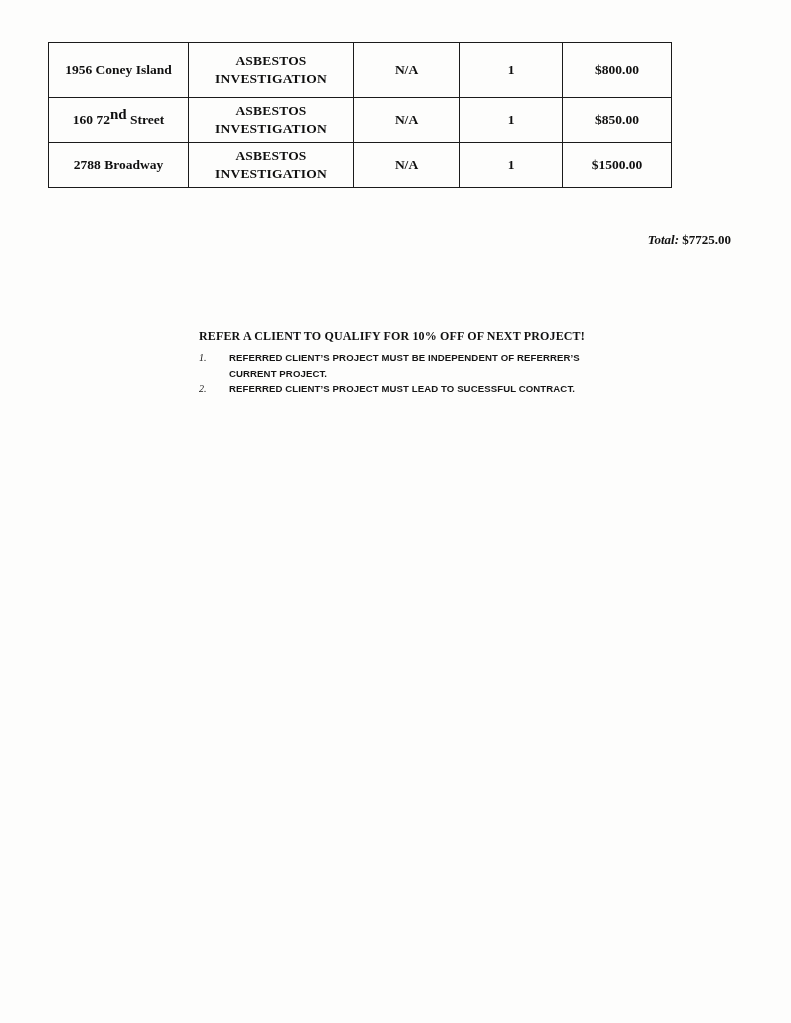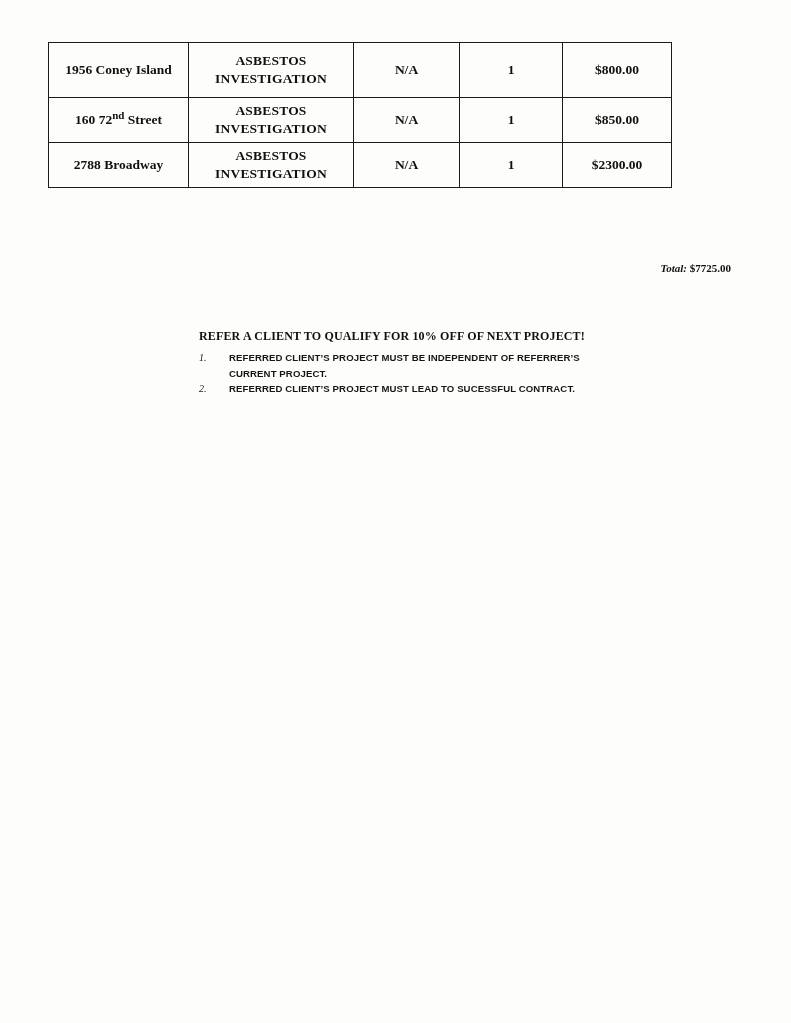--- a/index.html
+++ b/index.html
@@ -58,33 +58,33 @@
   }
   .service-cell .line2 { display: block; }
   .na-cell { font-weight: bold; font-size: 13.5px; }
   .qty-cell { font-weight: bold; font-size: 13px; padding-top: 14px; }
   .price-cell { font-weight: bold; font-size: 13.5px; padding-top: 12px; }
 
   .row-h1 { height: 55px; }
   .row-h2 { height: 45px; }
 
   sup.ord {
-    font-size: 11px;
+    font-size: 15px;
     vertical-align: super;
     line-height: 0;
   }
 
   
   .total-line {
     position: absolute;
     right: 60px;
-    top: 262px;
-    font-family: "Liberation Serif", serif;
-    font-weight: bold;
-    font-size: 11px;
+    top: 232px;
+    font-family: "Liberation Serif", serif;
+    font-weight: bold;
+    font-size: 13px;
     color: #111111;
     white-space: nowrap;
   }
   .total-line .total-label {
     font-style: italic;
   }
   .total-line .total-value {
     font-style: normal;
   }
 
@@ -164,21 +164,21 @@
       <tr class="row-h2">
         <td class="col-address addr-cell">
           <span>2788 Broadway</span><sup class="ord"></sup><span></span>
         </td>
         <td class="col-service service-cell">
           <span>ASBESTOS</span>
           <span class="line2">INVESTIGATION</span>
         </td>
         <td class="col-na na-cell">N/A</td>
         <td class="col-qty qty-cell">1</td>
-        <td class="col-price price-cell">$2300.00</td>
+        <td class="col-price price-cell">$1500.00</td>
       </tr>
 
     </tbody>
   </table>
 
   <div class="total-line">
     <span class="total-label">Total:</span>
     <span class="total-value">$7725.00</span>
   </div>
 

